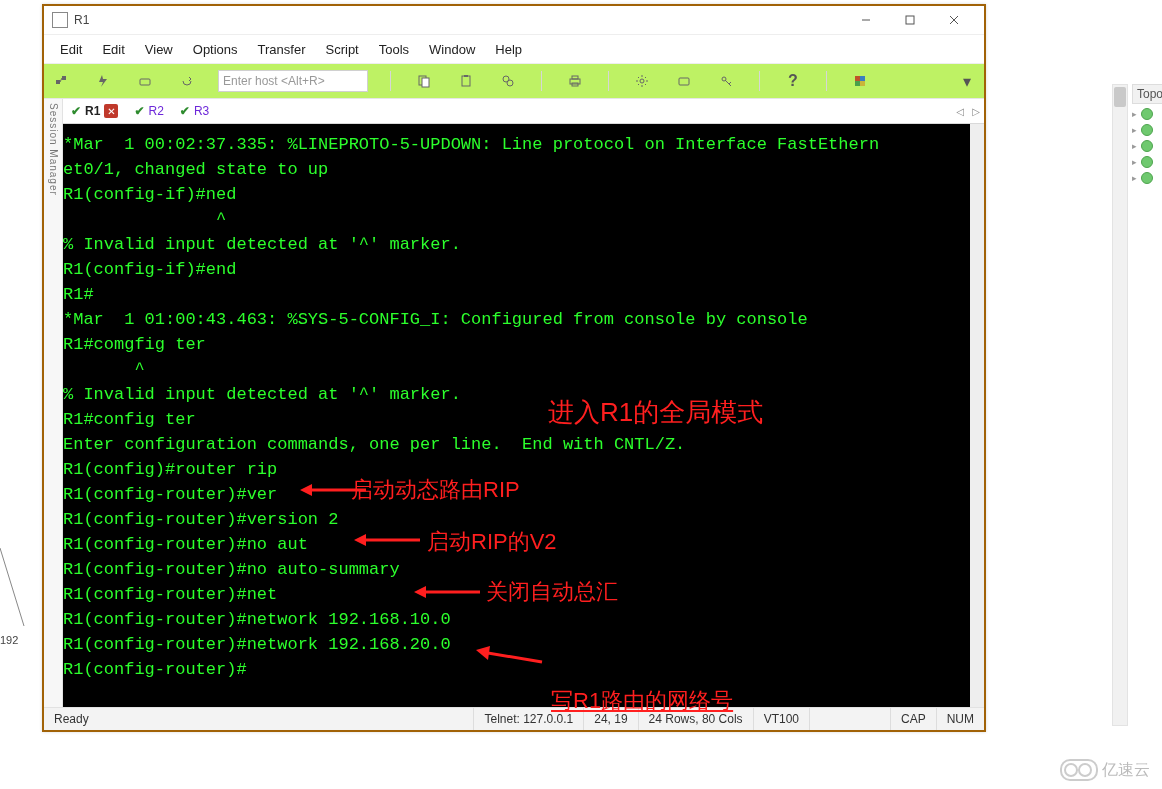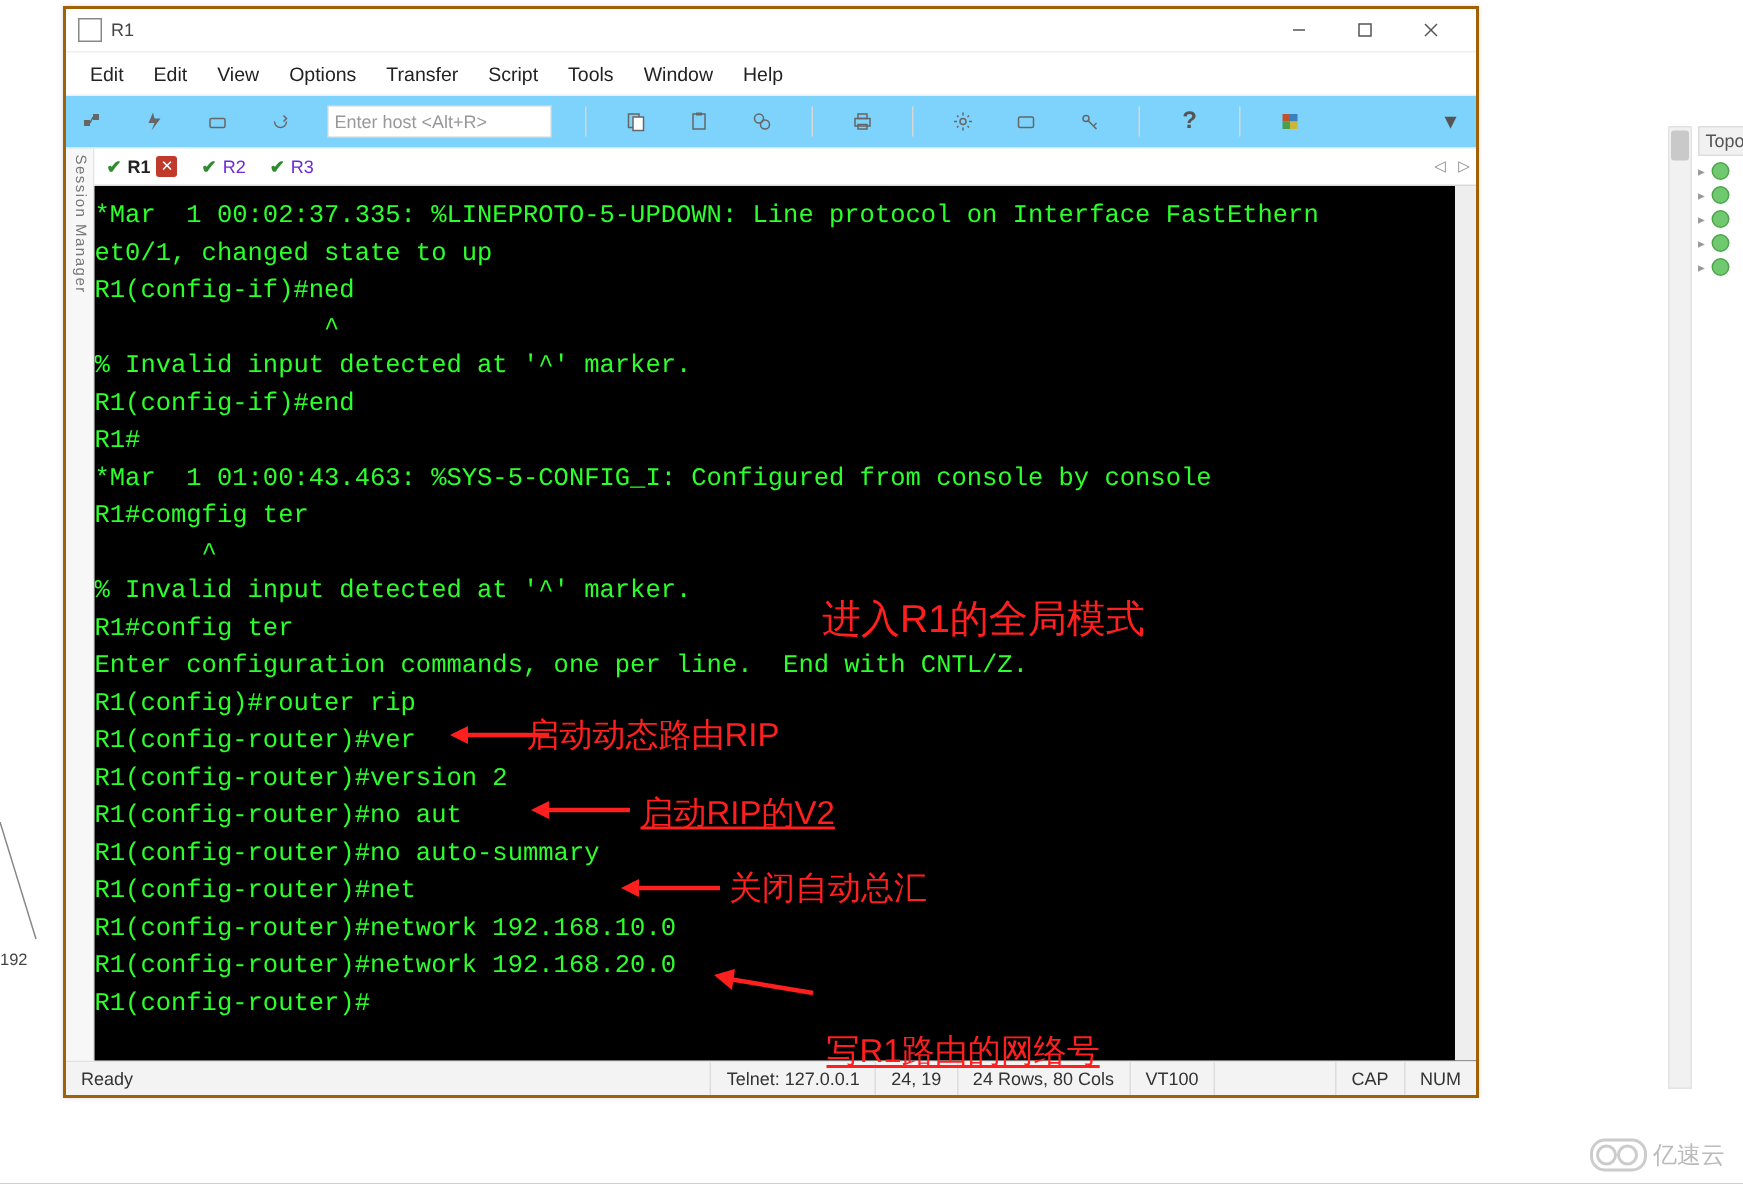--- a/index.html
+++ b/index.html
@@ -12,21 +12,21 @@
   .titlebar .icon{width:14px;height:14px;border:1px solid #888;margin-right:6px;}
   .titlebar .spacer{flex:1;}
   .winbtn{width:44px;height:28px;display:flex;align-items:center;justify-content:center;color:#555;}
   .winbtn svg{display:block;}
 
   
   .menubar{display:flex;align-items:center;height:24px;padding:2px 6px;border-bottom:1px solid #eee;font-size:13px;color:#222;}
   .menubar .item{padding:2px 10px;}
 
   
-  .toolbar{display:flex;align-items:center;height:30px;padding:2px 6px;border-bottom:1px solid #e6e6e6;background:#7dd3fc;gap:20px;}
+  .toolbar{display:flex;align-items:center;height:30px;padding:2px 6px;border-bottom:1px solid #e6e6e6;background:#bef264;gap:20px;}
   .tbtn{width:22px;height:22px;display:flex;align-items:center;justify-content:center;color:#555;border-radius:3px;}
   .tdivider{width:1px;height:20px;background:#d6d6d6;margin:0 2px;}
   .hostbox{flex:0 0 140px;height:20px;border:1px solid #d0d0d0;background:#fff;font-size:12px;color:#888;padding:0 4px;display:flex;align-items:center;}
 
   
   .bodyrow{display:flex;height:608px;}
   .side{width:18px;border-right:1px solid #e2e2e2;background:#f7f7f7;display:flex;align-items:flex-start;justify-content:center;padding-top:4px;}
   .side .label{writing-mode:vertical-rl;font-size:10px;color:#777;letter-spacing:1px;}
   .main{flex:1;display:flex;flex-direction:column;min-width:0;}
   .tabs{display:flex;align-items:center;height:24px;border-bottom:1px solid #d9d9d9;background:#fff;font-size:12px;}
@@ -319,21 +319,21 @@
   <svg class="arrow" style="left:300px;top:482px;" width="68" height="16">
       <line x1="66" y1="8" x2="6" y2="8" stroke="#ff1f1f" stroke-width="3"></line>
       <polygon points="0,8 12,2 12,14" fill="#ff1f1f"></polygon>
     </svg>
   <div class="anno" style="left:351px;top:475px;">启动动态路由RIP</div>
 
   <svg class="arrow" style="left:354px;top:532px;" width="68" height="16">
       <line x1="66" y1="8" x2="6" y2="8" stroke="#ff1f1f" stroke-width="3"></line>
       <polygon points="0,8 12,2 12,14" fill="#ff1f1f"></polygon>
     </svg>
-  <div class="anno" style="left:427px;top:527px;text-decoration:underline;">启动RIP的V2</div>
+  <div class="anno" style="left:427px;top:527px;">启动RIP的V2</div>
 
   <svg class="arrow" style="left:414px;top:584px;" width="68" height="16">
       <line x1="66" y1="8" x2="6" y2="8" stroke="#ff1f1f" stroke-width="3"></line>
       <polygon points="0,8 12,2 12,14" fill="#ff1f1f"></polygon>
     </svg>
   <div class="anno" style="left:486px;top:577px;">关闭自动总汇</div>
 
   <svg class="arrow" style="left:476px;top:644px;" width="68" height="26">
       <line x1="66" y1="18" x2="6" y2="8" stroke="#ff1f1f" stroke-width="3"></line>
       <polygon points="0,6 14,2 12,16" fill="#ff1f1f"></polygon>

